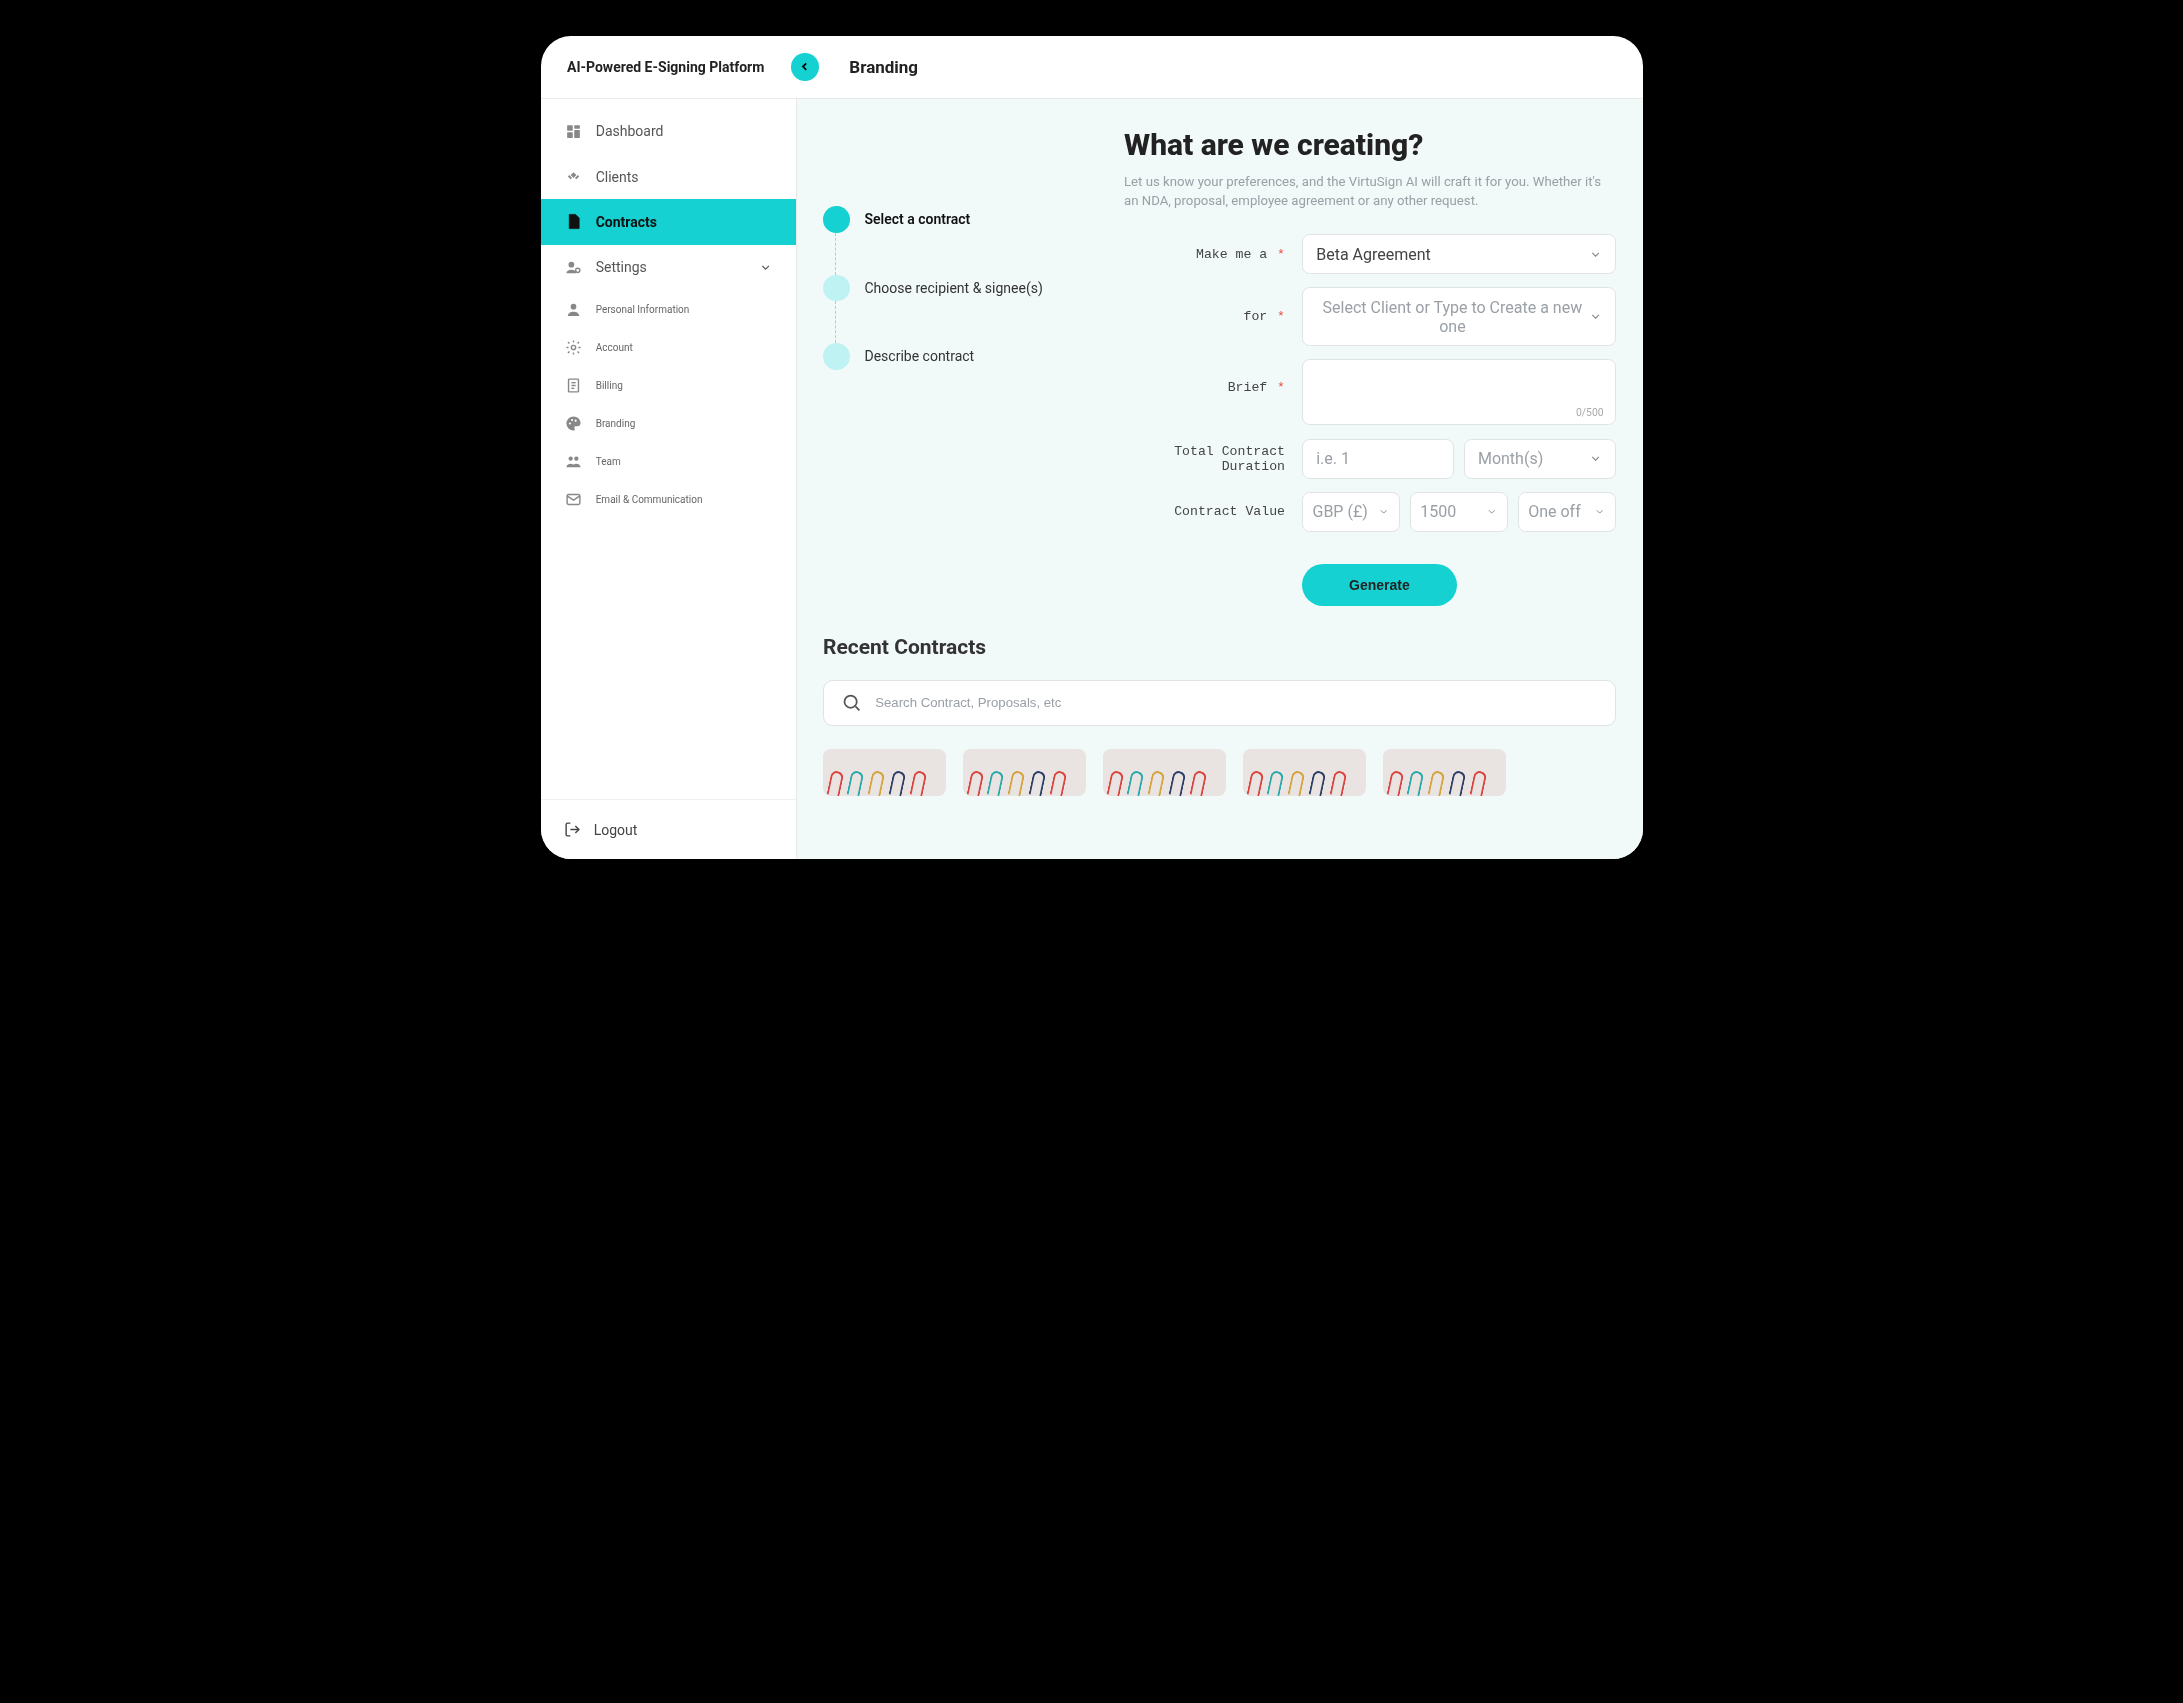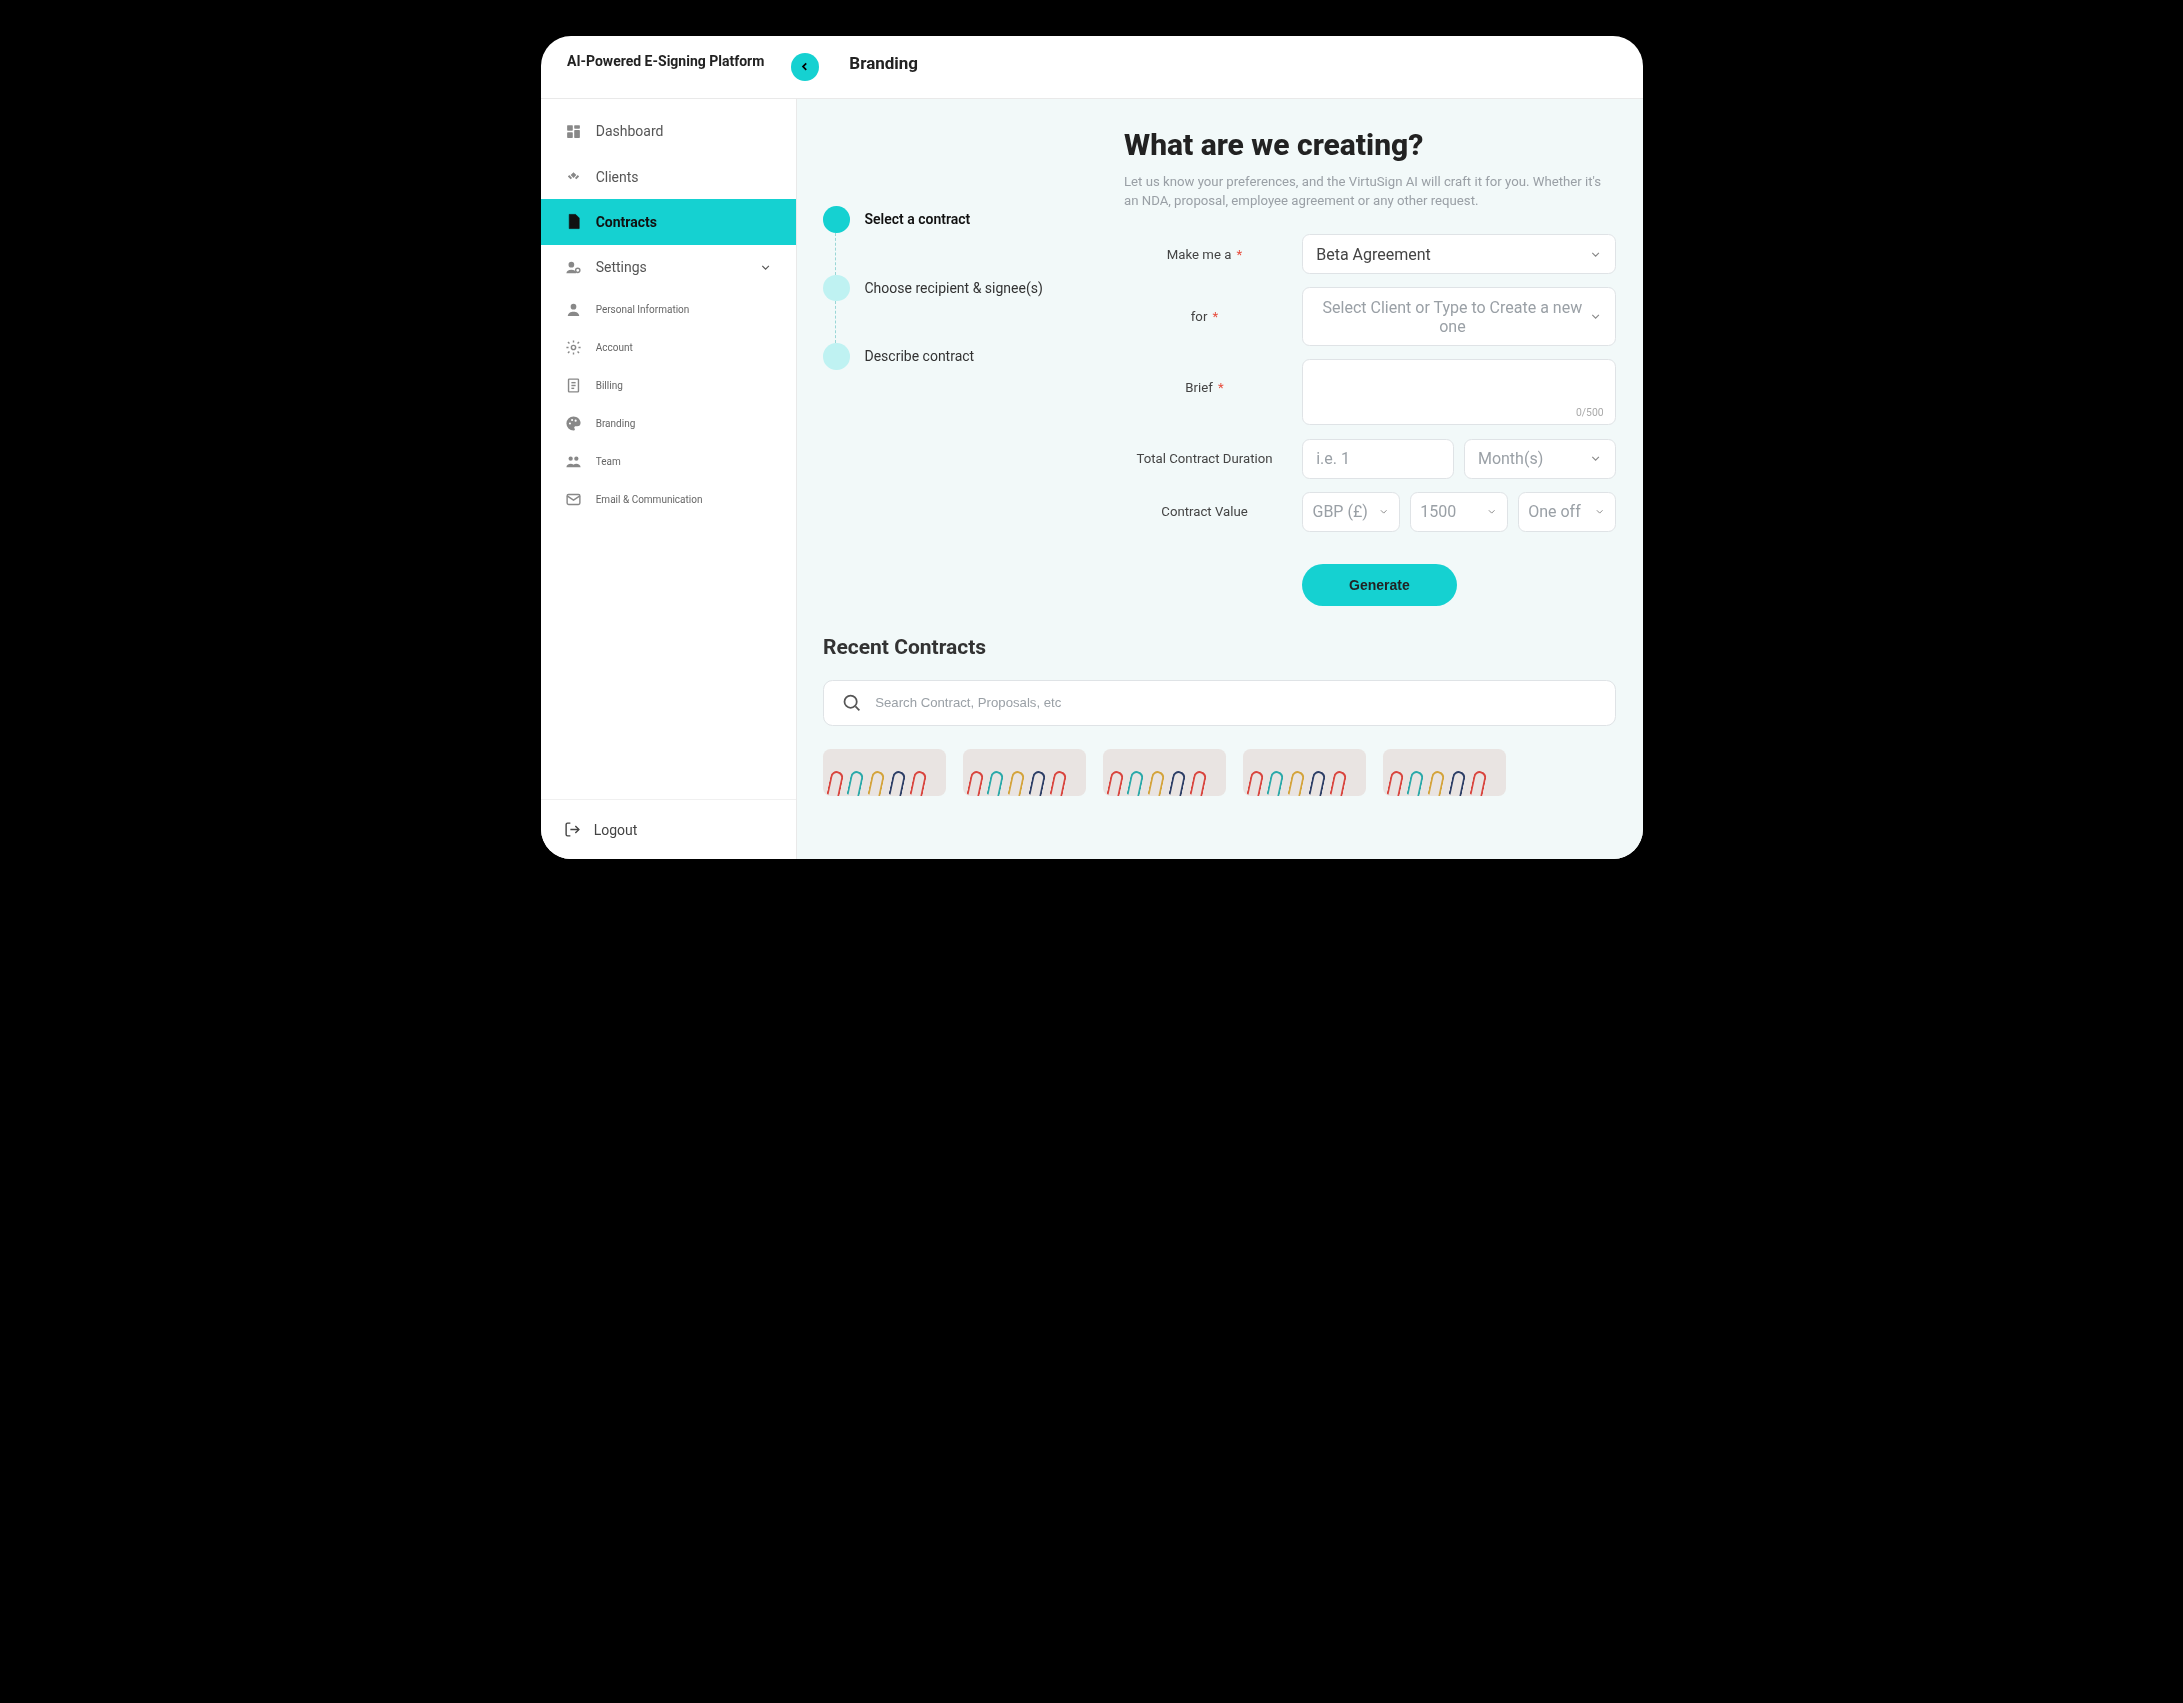--- a/index.html
+++ b/index.html
@@ -21,21 +21,21 @@
   .screen {
     background: #fff;
     border-radius: 30px;
     overflow: hidden;
     height: 823px;
     display: flex;
     flex-direction: column;
   }
   .topbar {
     display: flex;
-    align-items: flex-start;
+    align-items: center;
     padding: 17px 26.5px;
     border-bottom: 0.9px solid #e9e9e9;
     gap: 19px;
   }
   .app-title {
     font-weight: 700;
     font-size: 14px;
     color: #222;
   }
   .back-btn {
@@ -123,21 +123,21 @@
   .form-col { flex:1; max-width: 492px; margin-left:auto; }
   .heading {
     font-size: 30px; font-weight: 800; color:#222; margin-bottom: 9.5px;
   }
   .subtext { color:#9aa0a6; font-size:13.2px; line-height:1.5; margin-bottom: 23px; }
 
   .form-row {
     display:flex; align-items:center; gap:17px; margin-bottom:13.2px;
   }
   .form-label {
-    width: 161px; text-align:center; font-size:13.2px; color:#444;
+    width: 161px; text-align:right; font-size:13.2px; color:#444;font-family:Liberation Mono, monospace;
   }
   .req { color:#e74c3c; margin-left:1.9px; }
   .control {
     flex:1; display:flex; align-items:center;
     background:#fff; border:0.9px solid #dfe3e6; border-radius:7.6px;
     padding: 9.5px 13.2px; font-size:16px; color:#444;
     justify-content: space-between;
     min-height: 36px;
     text-align: center;
   }

